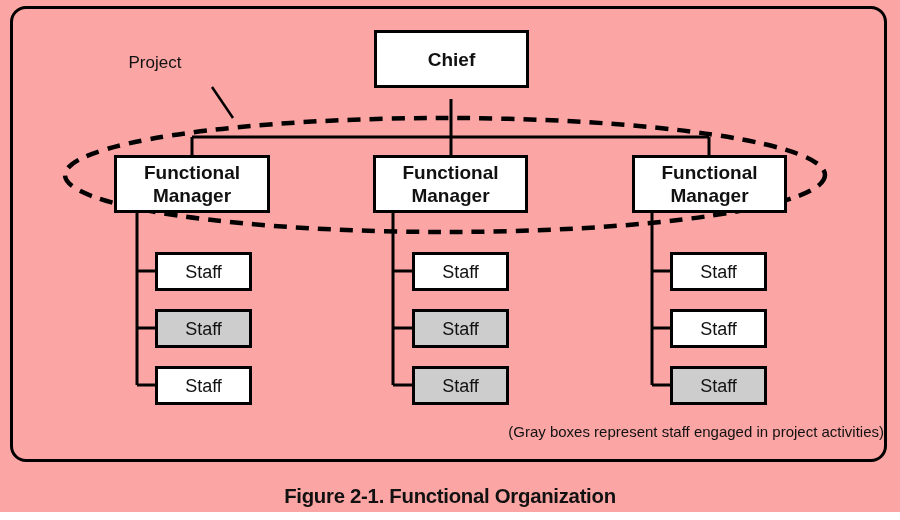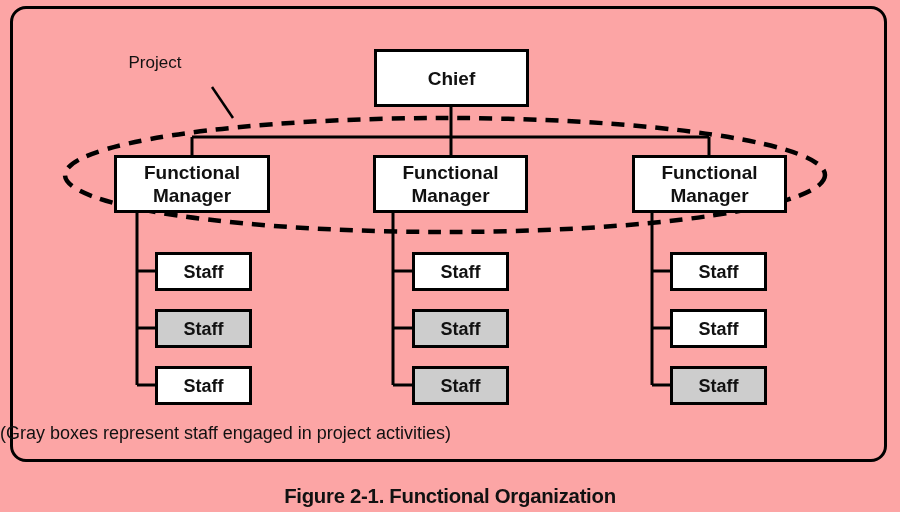--- a/index.html
+++ b/index.html
@@ -49,21 +49,20 @@
   .node {
     position: absolute;
     z-index: 2;
     background: #ffffff;
     border: 3px solid var(--line-color);
     display: flex;
     flex-direction: column;
     align-items: center;
     justify-content: center;
     text-align: center;
-    font-weight: bold;
   }
   .node.exec, .node.manager {
     width: 155px; height: 58px;
     font-weight: bold;
     font-size: 19px;
     line-height: 23px;
   }
   .node.staff-box {
     width: 97px; height: 39px;
     font-size: 18px;
@@ -75,24 +74,24 @@
     z-index: 2;
     left: 75px; top: 52px;
     width: 160px;
     text-align: center;
     font-size: 17px;
     line-height: 21px;
   }
   .caption-note {
     position: absolute;
     z-index: 2;
-    left: 0; top: 423px;
+    left: 12px; top: 423px;
     width: 872px;
-    text-align: left;
-    font-size: 18px;
+    text-align: right;
+    font-size: 15px;
   }
   .figure-title {
     position: absolute;
     z-index: 2;
     left: 0; top: 484px;
     width: 900px;
     text-align: center;
     font-size: 21px;
     font-weight: bold;
     letter-spacing: -0.3px;
@@ -131,21 +130,21 @@
     <path class="connector" d="M652 213 L652 385"></path>
     <path class="connector" d="M652 271 L670 271"></path>
     <path class="connector" d="M652 328 L670 328"></path>
     <path class="connector" d="M652 385 L670 385"></path>
   </svg>
 
   <div class="annotation-label">
     <span style="display:block">Project</span>
   </div>
 
-  <div class="node exec" style="left:374px; top:49px;gap:24px;">
+  <div class="node exec" style="left:374px; top:30px;gap:24px;">
     <span>Chief</span>
   </div>
 
   <div class="node manager" style="left:114px; top:155px; width:156px;">
     <span>Functional</span>
     <span>Manager</span>
   </div>
   <div class="node manager" style="left:373px; top:155px;">
     <span>Functional</span>
     <span>Manager</span>

